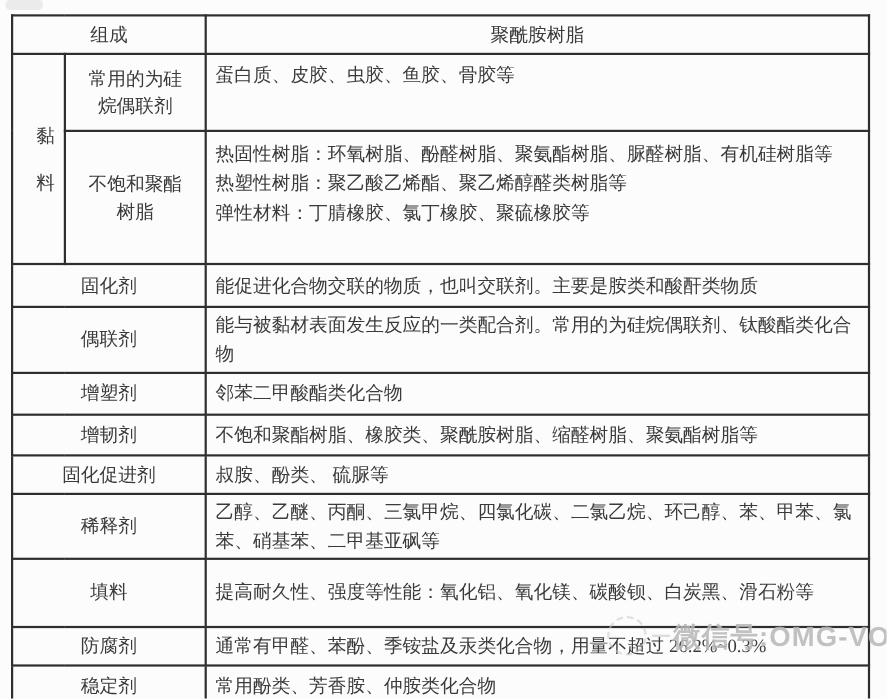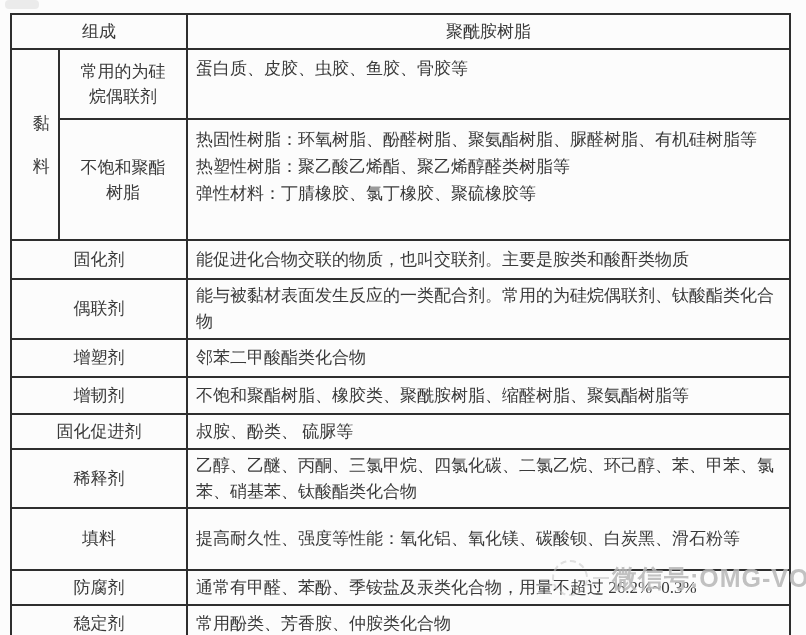--- a/index.html
+++ b/index.html
@@ -144,21 +144,21 @@
       <td class="content-cell">不饱和聚酯树脂、橡胶类、聚酰胺树脂、缩醛树脂、聚氨酯树脂等</td>
     </tr>
 
     <tr class="r-accel">
       <td colspan="2" class="label-cell">固化促进剂</td>
       <td class="content-cell">叔胺、酚类、 硫脲等</td>
     </tr>
 
     <tr class="r-diluent">
       <td colspan="2" class="label-cell">稀释剂</td>
-      <td class="content-cell">乙醇、乙醚、丙酮、三氯甲烷、四氯化碳、二氯乙烷、环己醇、苯、甲苯、氯苯、硝基苯、钛酸酯类化合物</td>
+      <td class="content-cell">乙醇、乙醚、丙酮、三氯甲烷、四氯化碳、二氯乙烷、环己醇、苯、甲苯、氯苯、硝基苯、二甲基亚砜等</td>
     </tr>
 
     <tr class="r-filler">
       <td colspan="2" class="label-cell">填料</td>
       <td class="content-cell">提高耐久性、强度等性能：氧化铝、氧化镁、碳酸钡、白炭黑、滑石粉等</td>
     </tr>
 
     <tr class="r-preserv">
       <td colspan="2" class="label-cell">防腐剂</td>
       <td class="content-cell">通常有甲醛、苯酚、季铵盐及汞类化合物，用量不超过 26.2%~0.3%</td>

